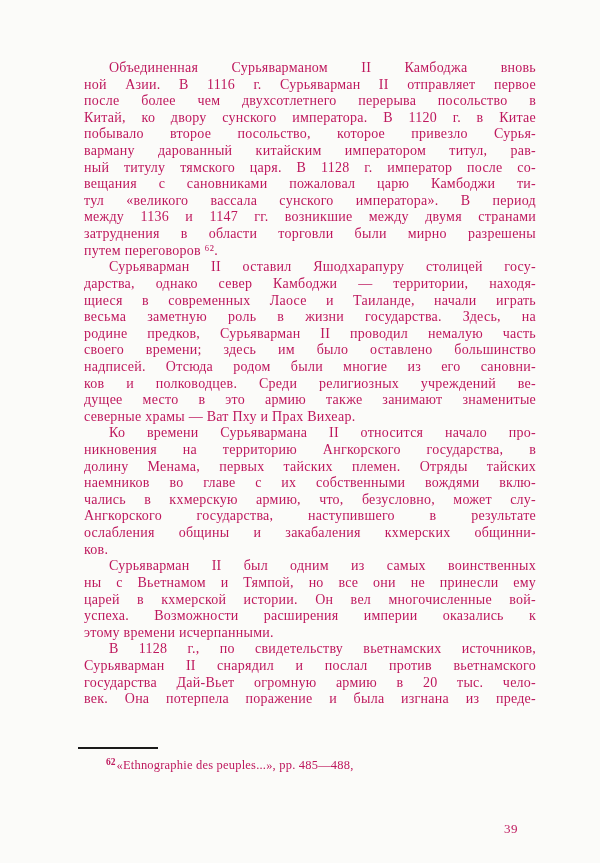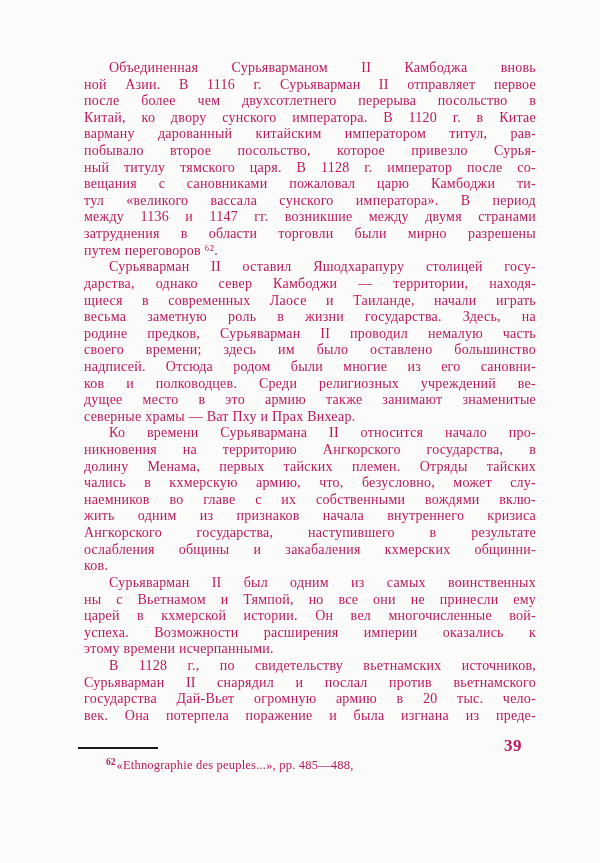--- a/index.html
+++ b/index.html
@@ -43,60 +43,59 @@
   }
   .fn-marker{
     font-weight:bold;
     font-size:9.5px;
     vertical-align:4px;
     margin-right:1px;
     letter-spacing:0;
   }
   .pagenum{
     position:absolute;
-    left:504px;top:736px;
-    font-size:17px;
-    font-weight:bold;
+    left:504px;top:821px;
+    font-size:13px;
+    font-weight:normal;
     letter-spacing:0.5px;
   }
 </style>
 </head>
 <body>
 
 <div class="page">
 
   <div class="textblock" id="textblock">
       <div class="line indent">Объединенная Сурьяварманом II Камбоджа вновь</div>
       <div class="line">ной Азии. В 1116 г. Сурьяварман II отправляет первое</div>
       <div class="line">после более чем двухсотлетнего перерыва посольство в</div>
       <div class="line">Китай, ко двору сунского императора. В 1120 г. в Китае</div>
+      <div class="line">побывало второе посольство, которое привезло Сурья-</div>
       <div class="line">варману дарованный китайским императором титул, рав-</div>
-      <div class="line">побывало второе посольство, которое привезло Сурья-</div>
       <div class="line">ный титулу тямского царя. В 1128 г. император после со-</div>
       <div class="line">вещания с сановниками пожаловал царю Камбоджи ти-</div>
       <div class="line">тул «великого вассала сунского императора». В период</div>
       <div class="line">между 1136 и 1147 гг. возникшие между двумя странами</div>
       <div class="line">затруднения в области торговли были мирно разрешены</div>
       <div class="line endline">путем переговоров ⁶².</div>
       <div class="line indent">Сурьяварман II оставил Яшодхарапуру столицей госу-</div>
       <div class="line">дарства, однако север Камбоджи — территории, находя-</div>
       <div class="line">щиеся в современных Лаосе и Таиланде, начали играть</div>
       <div class="line">весьма заметную роль в жизни государства. Здесь, на</div>
       <div class="line">родине предков, Сурьяварман II проводил немалую часть</div>
       <div class="line">своего времени; здесь им было оставлено большинство</div>
       <div class="line">надписей. Отсюда родом были многие из его сановни-</div>
       <div class="line">ков и полководцев. Среди религиозных учреждений ве-</div>
       <div class="line">дущее место в это армию также занимают знаменитые</div>
       <div class="line endline">северные храмы — Ват Пху и Прах Вихеар.</div>
       <div class="line indent">Ко времени Сурьявармана II относится начало про-</div>
       <div class="line">никновения на территорию Ангкорского государства, в</div>
       <div class="line">долину Менама, первых тайских племен. Отряды тайских</div>
+      <div class="line">наемников во главе с их собственными вождями вклю-</div>
       <div class="line">чались в кхмерскую армию, что, безусловно, может слу-</div>
-      <div class="line">наемников во главе с их собственными вождями вклю-</div>
-      <div class="line">жить одним из признаков начала внутреннего кризиса</div>
       <div class="line">Ангкорского государства, наступившего в результате</div>
       <div class="line">ослабления общины и закабаления кхмерских общинни-</div>
       <div class="line endline">ков.</div>
       <div class="line indent">Сурьяварман II был одним из самых воинственных</div>
       <div class="line">ны с Вьетнамом и Тямпой, но все они не принесли ему</div>
       <div class="line">царей в кхмерской истории. Он вел многочисленные вой-</div>
       <div class="line">успеха. Возможности расширения империи оказались к</div>
       <div class="line endline">этому времени исчерпанными.</div>
       <div class="line indent">В 1128 г., по свидетельству вьетнамских источников,</div>
       <div class="line">Сурьяварман II снарядил и послал против вьетнамского</div>

